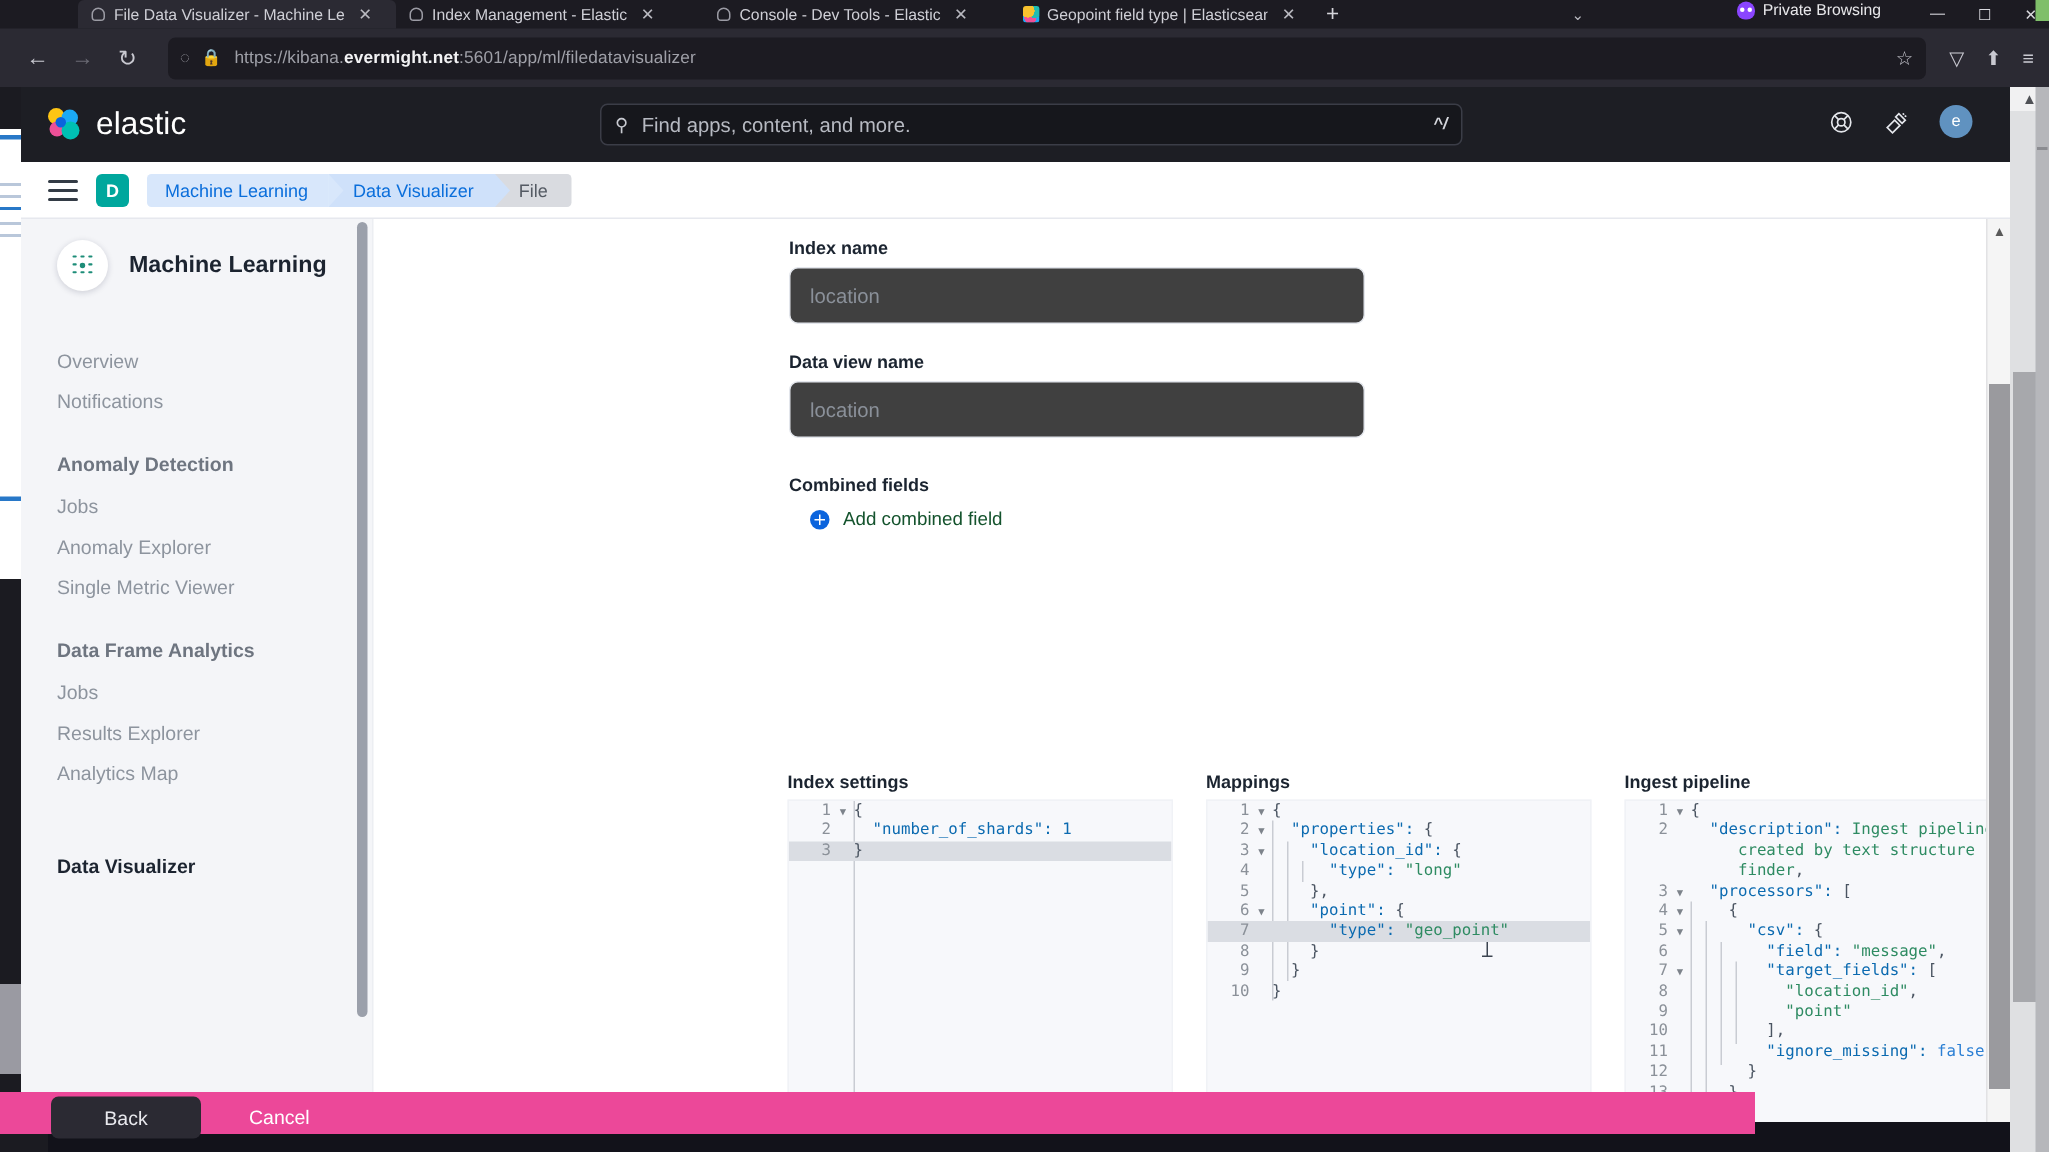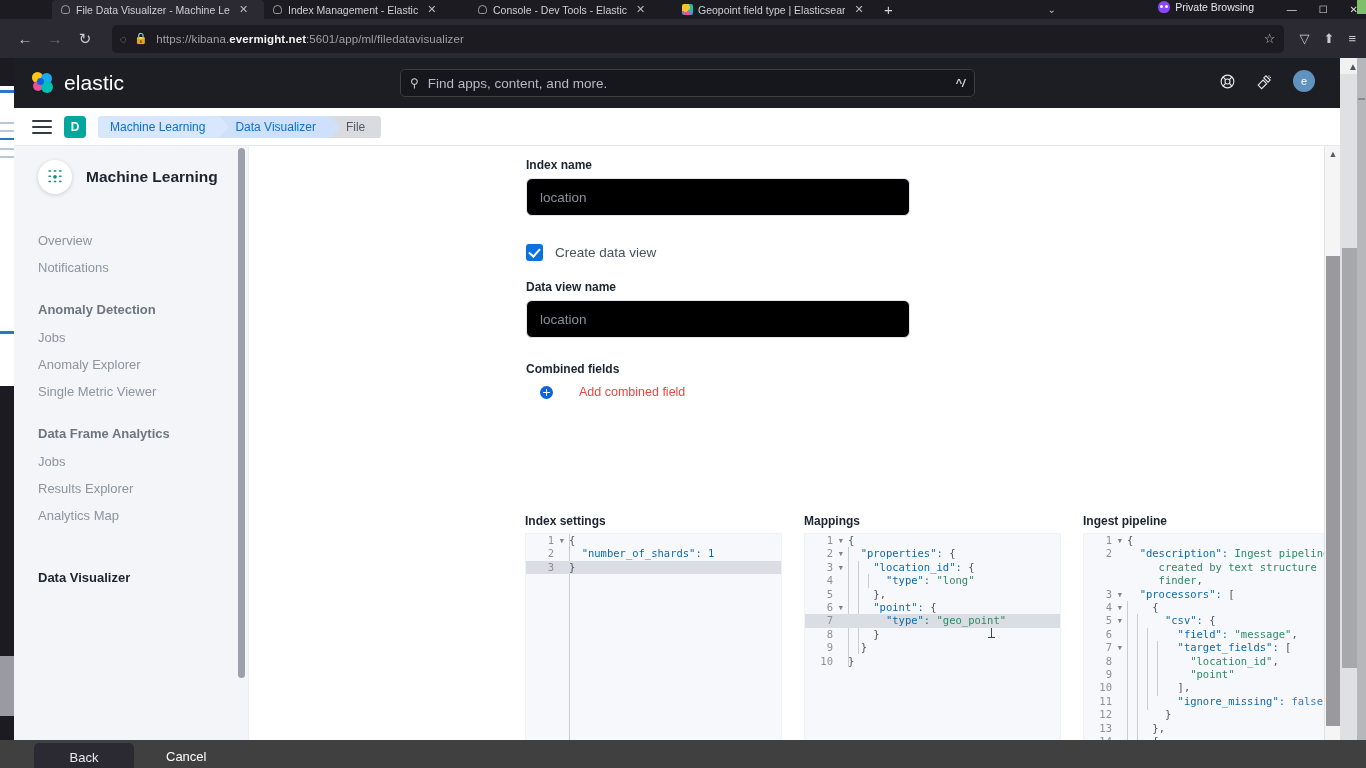--- a/index.html
+++ b/index.html
@@ -247,41 +247,41 @@
     border-left: 1px solid #eceef2;
   }
   #form-area { position: absolute; left: 0; top: 0; width: 100%; }
 
   .field-label {
     font-size: 12px; font-weight: 700; color: #1b2430;
     margin-left: 277px; margin-bottom: 6px;
   }
   .text-input {
     margin-left: 277px; width: 384px; height: 38px;
-    background: #000000; border: 1px solid #e3e6ec; border-radius: 6px;
+    background: #404040; border: 1px solid #e3e6ec; border-radius: 6px;
     display: flex; align-items: center; padding: 0 13px;
     font-size: 13.5px; color: #8a9099;
   }
   .check-row {
     margin-left: 277px; display: flex; align-items: center; gap: 12px;
     height: 20px;
   }
   #create-dv-checkbox {
     width: 17px; height: 17px; border-radius: 3px; background: #0b72dd;
     position: relative; flex: 0 0 auto;
   }
   #create-dv-checkbox::after {
     content: ""; position: absolute; left: 5px; top: 2px;
     width: 5px; height: 9px; border: solid #ffffff;
     border-width: 0 2px 2px 0; transform: rotate(42deg);
   }
   .check-label { font-size: 13.5px; color: #4a5159; }
   #add-combined-field {
-    margin-left: 291px; display: flex; align-items: center; gap: 26px;
-    font-size: 12.5px; color: #ef4444;
+    margin-left: 291px; display: flex; align-items: center; gap: 9px;
+    font-size: 12.5px; color: #14532d;
   }
   #plus-circle {
     width: 13px; height: 13px; border-radius: 50%; background: #0b64dd;
     position: relative; flex: 0 0 auto;
   }
   #plus-circle::before, #plus-circle::after {
     content: ""; position: absolute; background: #fff;
   }
   #plus-circle::before { left: 3px; top: 6px; width: 7px; height: 1.6px; }
   #plus-circle::after  { top: 3px; left: 5.7px; width: 1.6px; height: 7px; }
@@ -346,22 +346,22 @@
     position: absolute; left: 0; top: 0; width: 16px; height: 15px;
     color: #5a5a5a; font-size: 9px; display: flex; align-items: center; justify-content: center;
   }
   #main-scroll-thumb {
     position: absolute; left: 1px; top: 110px; width: 14px; height: 470px;
     background: #9a9a9e; border-radius: 0;
   }
 
   
   #bottom-bar {
-    position: absolute; left: 0; bottom: 0; width: 1366px; height: 28px;
-    background: #404040;
+    position: absolute; left: 0; bottom: 12px; width: 1170px; height: 28px;
+    background: #ec4899;
   }
   #back-button {
     position: absolute; left: 34px; top: 3px; width: 100px; height: 28px;
     background: #2b2a33; border-radius: 5px;
     color: #e9e9ee; font-size: 13px;
     display: flex; align-items: center; justify-content: center;
   }
   #cancel-link {
     position: absolute; left: 166px; top: 9px;
     color: #ffffff; font-size: 13px;
@@ -564,24 +564,20 @@
           <i></i>
         </div>
     </div>
 
     <div id="main-panel">
       <div id="form-area">
 
         <div class="field-label" style="margin-top:12px">Index name</div>
         <div class="text-input">location</div>
 
-        <div class="check-row" style="margin-top:26px">
-          <span id="create-dv-checkbox"></span>
-          <span class="check-label">Create data view</span>
-        </div>
 
         <div class="field-label" style="margin-top:18px">Data view name</div>
         <div class="text-input">location</div>
 
         <div class="field-label" style="margin-top:24px; margin-bottom:9px">Combined fields</div>
         <div id="add-combined-field">
           <span id="plus-circle"></span>
           <span>Add combined field</span>
         </div>
       </div>

